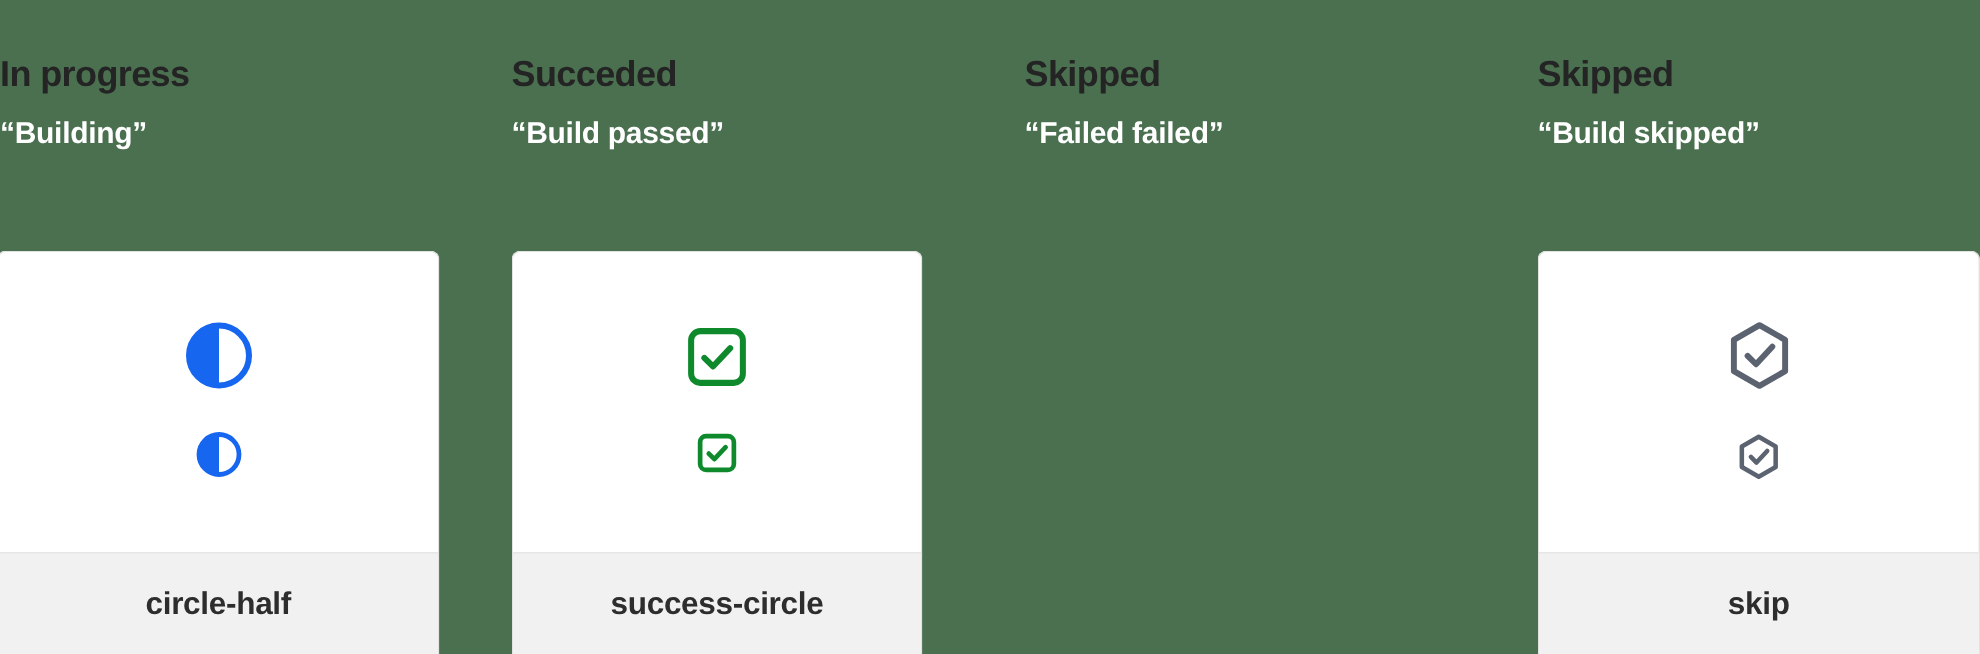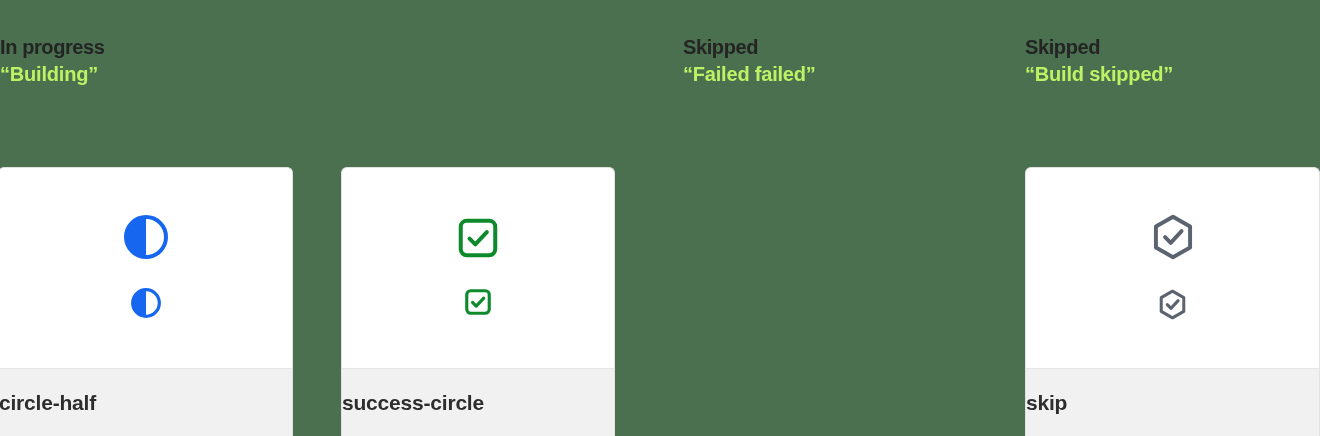--- a/index.html
+++ b/index.html
@@ -37,33 +37,33 @@
     width: 340px;
     padding-top: 36px;
   }
 
   .head-col.c0 { left: 0px; }
   .head-col.c1 { left: 341px; }
   .head-col.c2 { left: 683px; }
   .head-col.c3 { left: 1025px; }
 
   .head-title {
-    font-size: 20px;
+    font-size: 24px;
     font-weight: bold;
     color: #242424;
     letter-spacing: -0.4px;
     line-height: 1.15;
     white-space: nowrap;
   }
 
   .head-sub {
-    margin-top: 4px;
+    margin-top: 14px;
     font-size: 20px;
     font-weight: bold;
-    color: #bef264;
+    color: #ffffff;
     letter-spacing: -0.2px;
     line-height: 1.15;
     white-space: nowrap;
   }
 
   
   .cards {
     position: absolute;
     top: 167px;
     left: 0;
@@ -105,21 +105,21 @@
     display: block;
     line-height: 0;
   }
 
   .card-footer {
     flex: 0 0 68px;
     background: #f1f1f1;
     border-top: 1px solid #e6e6e6;
     display: flex;
     align-items: center;
-    justify-content: flex-start;
+    justify-content: center;
   }
 
   .card-footer-label {
     font-size: 21px;
     font-weight: bold;
     color: #2d2d2d;
     letter-spacing: -0.2px;
     white-space: nowrap;
   }
 </style>
@@ -128,20 +128,24 @@
 
 <div class="page">
 
   <div class="headers">
 
     <div class="head-col c0">
       <div class="head-title">In progress</div>
       <div class="head-sub">“Building”</div>
     </div>
 
+    <div class="head-col c1">
+      <div class="head-title">Succeded</div>
+      <div class="head-sub">“Build passed”</div>
+    </div>
 
     <div class="head-col c2">
       <div class="head-title">Skipped</div>
       <div class="head-sub">“Failed failed”</div>
     </div>
 
     <div class="head-col c3">
       <div class="head-title">Skipped</div>
       <div class="head-sub">“Build skipped”</div>
     </div>

